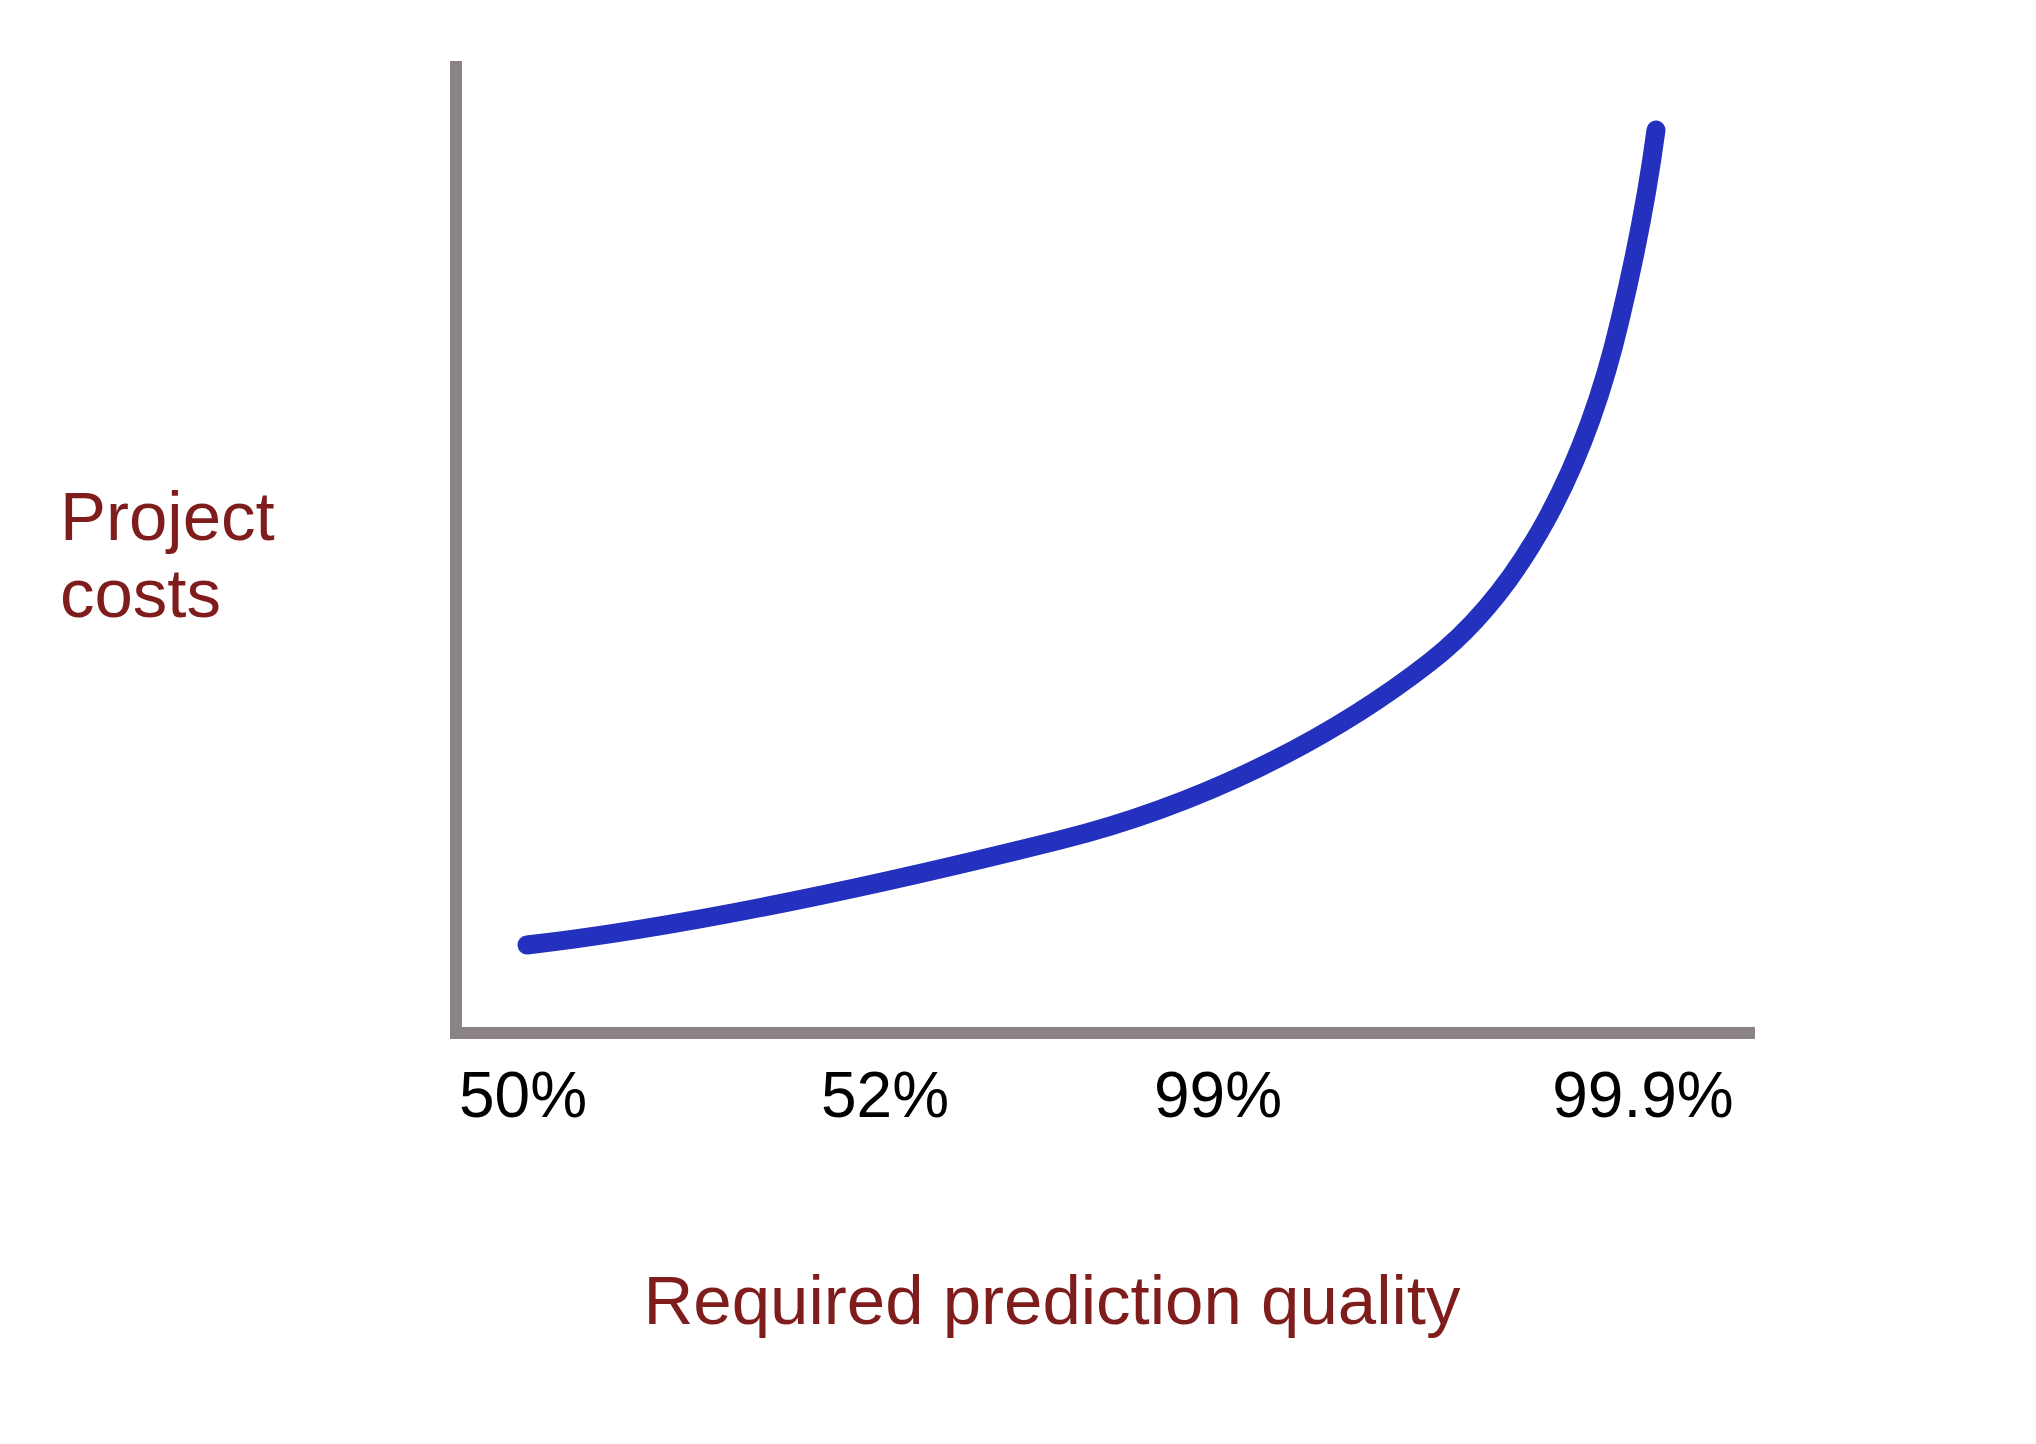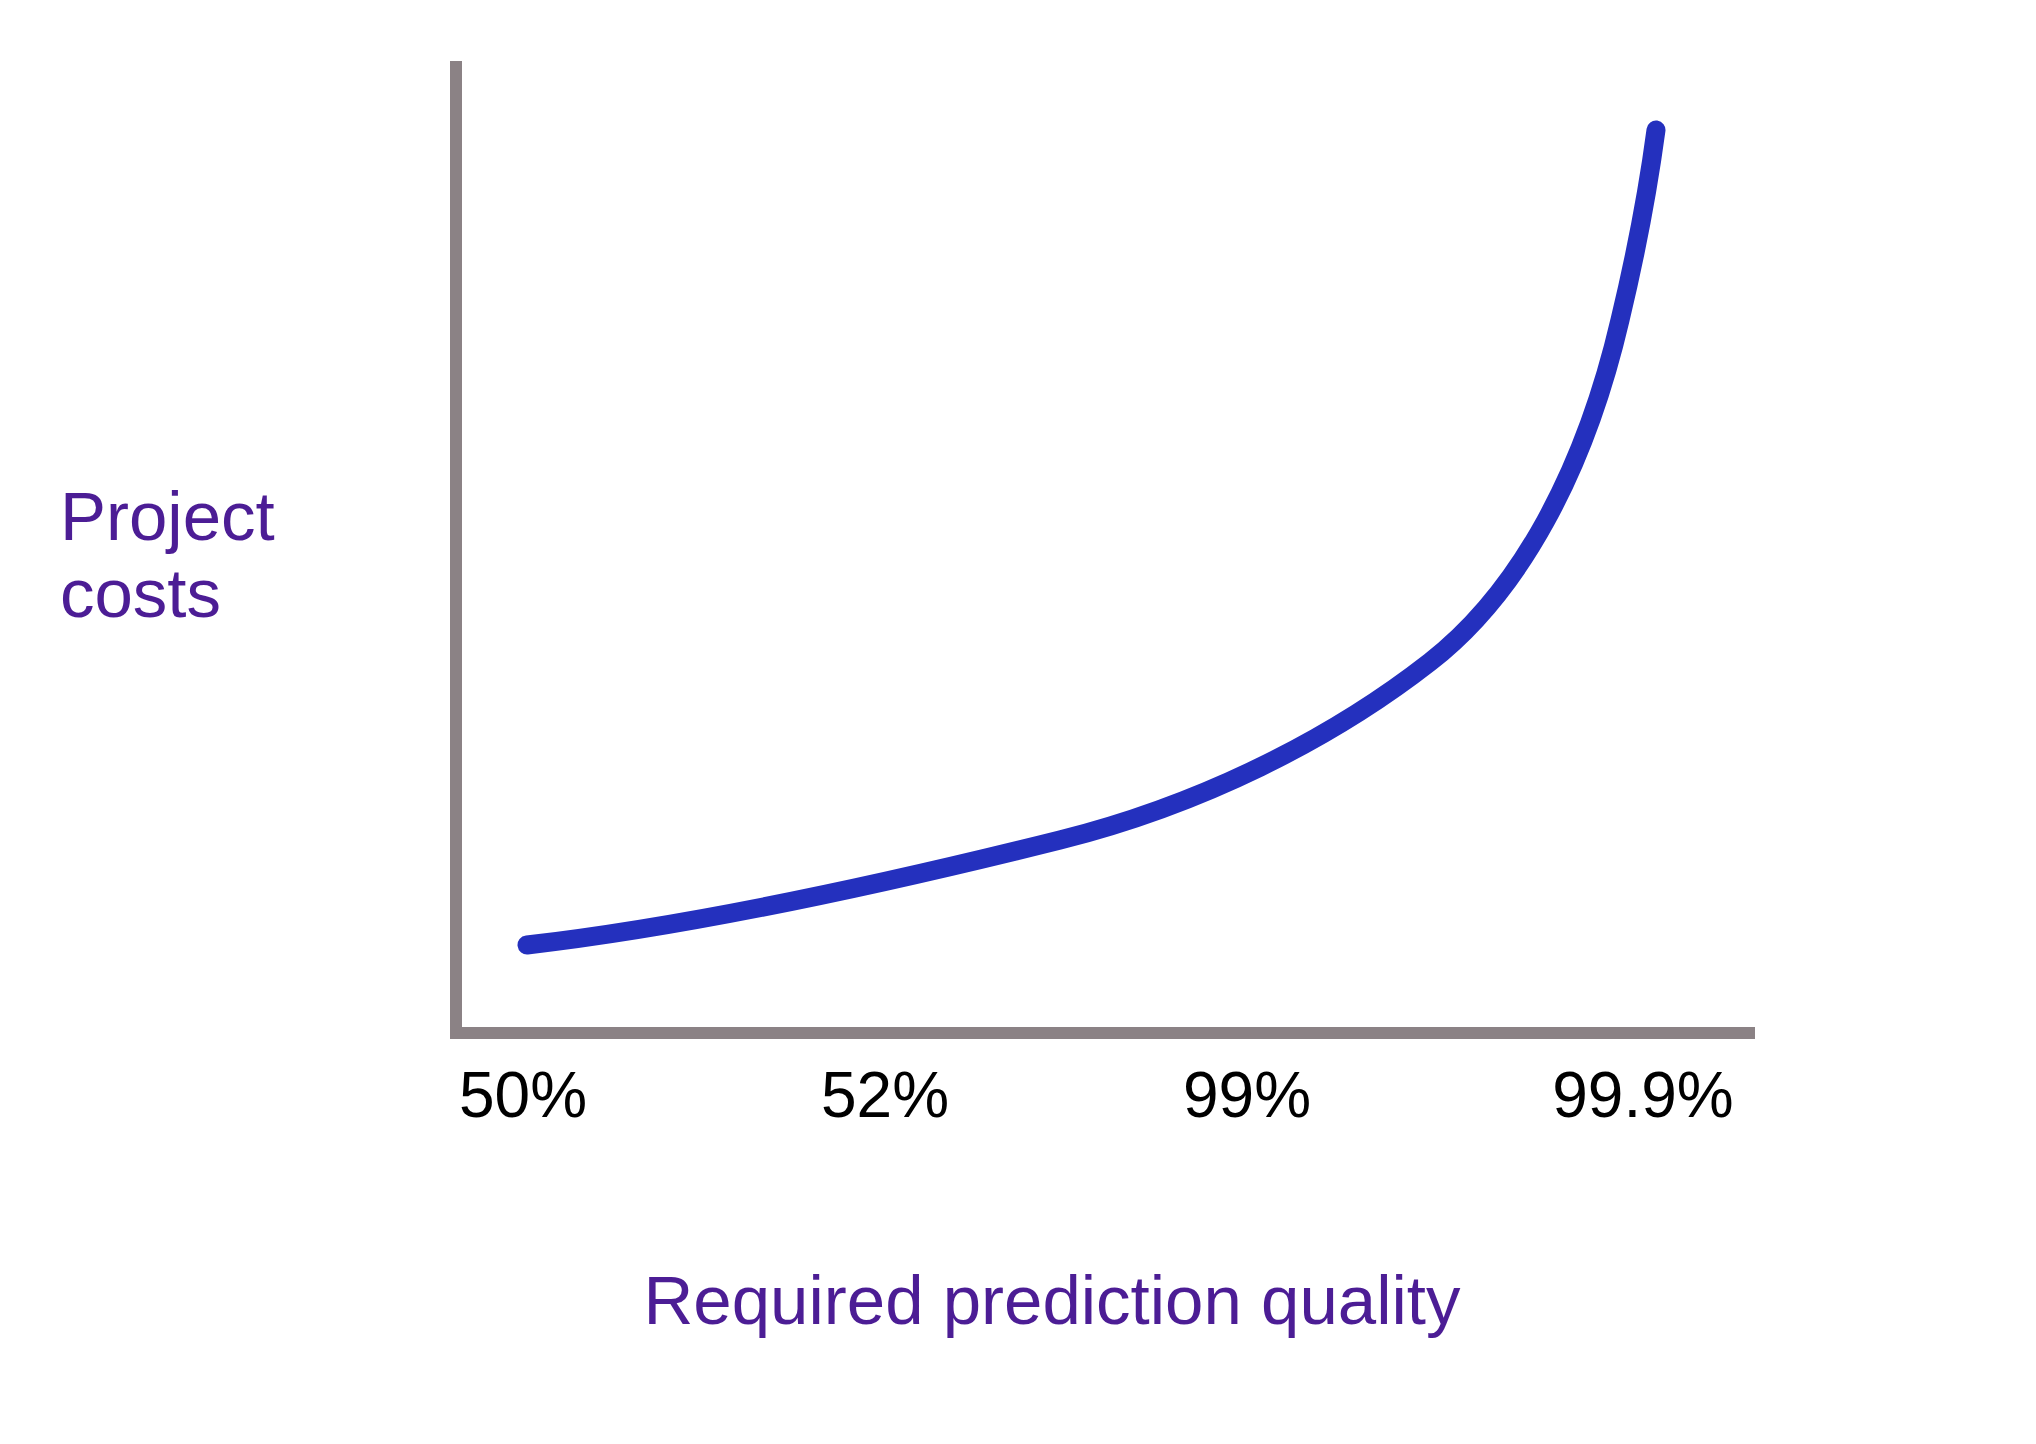--- a/index.html
+++ b/index.html
@@ -22,21 +22,21 @@
   #plot-svg {
     position: absolute;
     left: 0;
     top: 0;
     width: 2036px;
     height: 1444px;
     display: block;
   }
   .axis-title {
     position: absolute;
-    color: #4c1d95;
+    color: #7f1d1d;
     font-weight: 400;
     line-height: 1.12;
     white-space: pre-line;
     letter-spacing: 0px;
   }
   #y-axis-label {
     left: 60px;
     top: 478px;
     width: 330px;
     font-size: 69px;
@@ -80,16 +80,16 @@
              C 1638 245, 1650 175, 1656 130" fill="none" stroke="#2430BE" stroke-width="19" stroke-linecap="round" stroke-linejoin="round"></path>
   </svg>
 
   <div class="axis-title" id="y-axis-label">Project
 costs</div>
 
   <div class="axis-title" id="x-axis-label">Required prediction quality</div>
 
   <div class="tick-label" style="left:523px">50%</div>
   <div class="tick-label" style="left:885px">52%</div>
-  <div class="tick-label" style="left:1247px">99%</div>
+  <div class="tick-label" style="left:1218px">99%</div>
   <div class="tick-label" style="left:1643px">99.9%</div>
 
 </div>
 
 </body></html>

